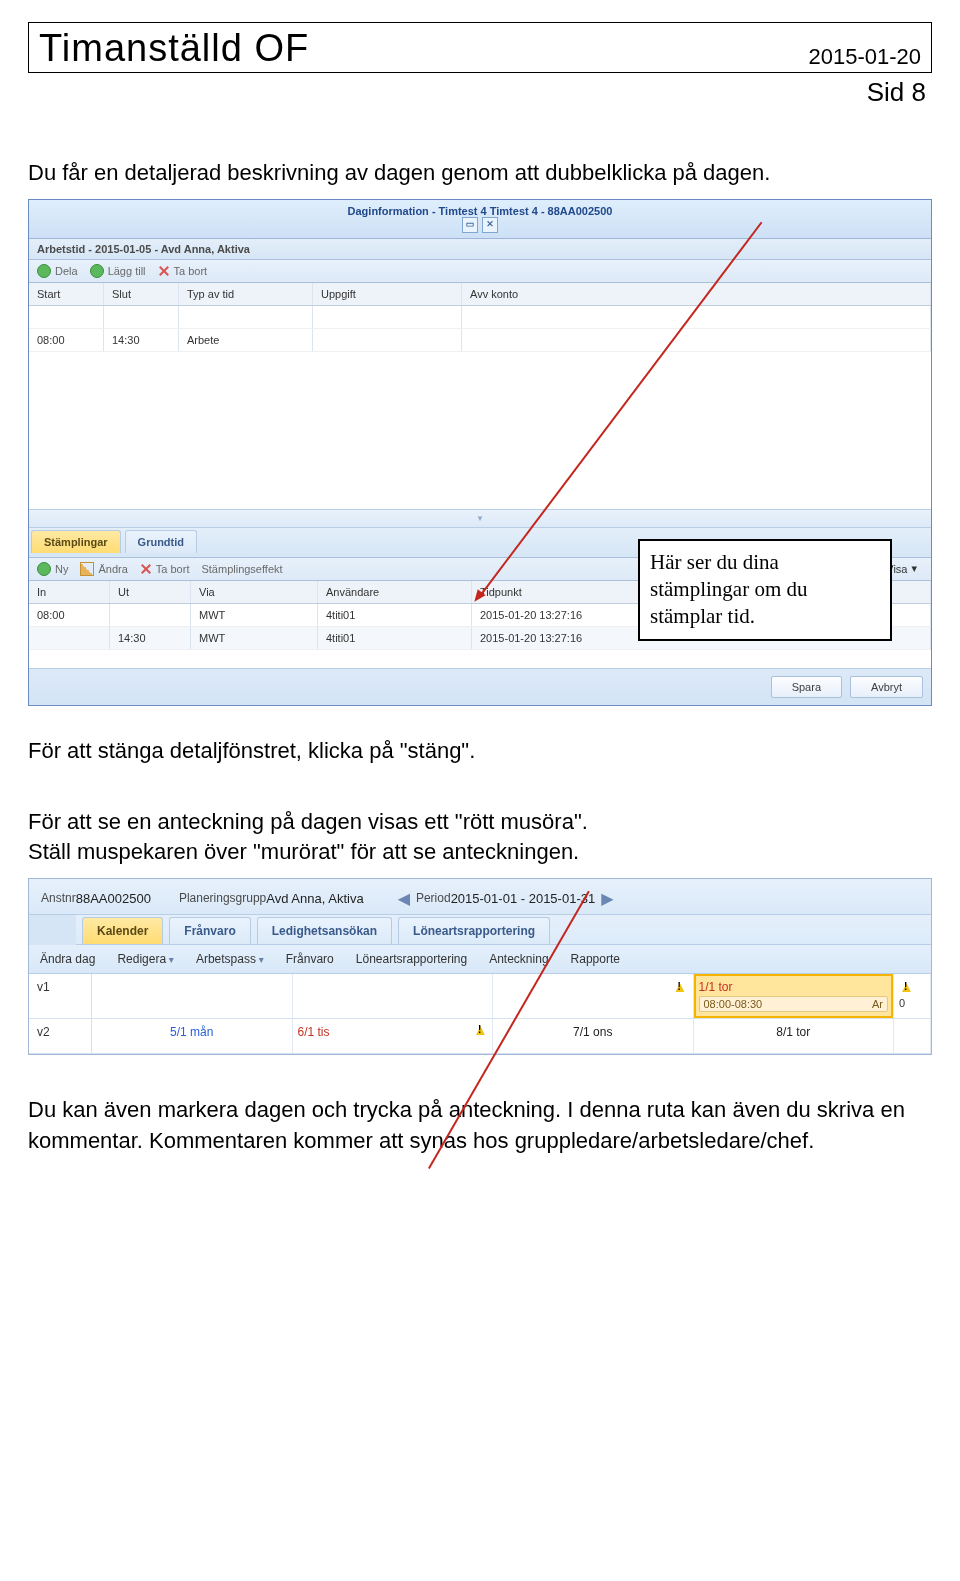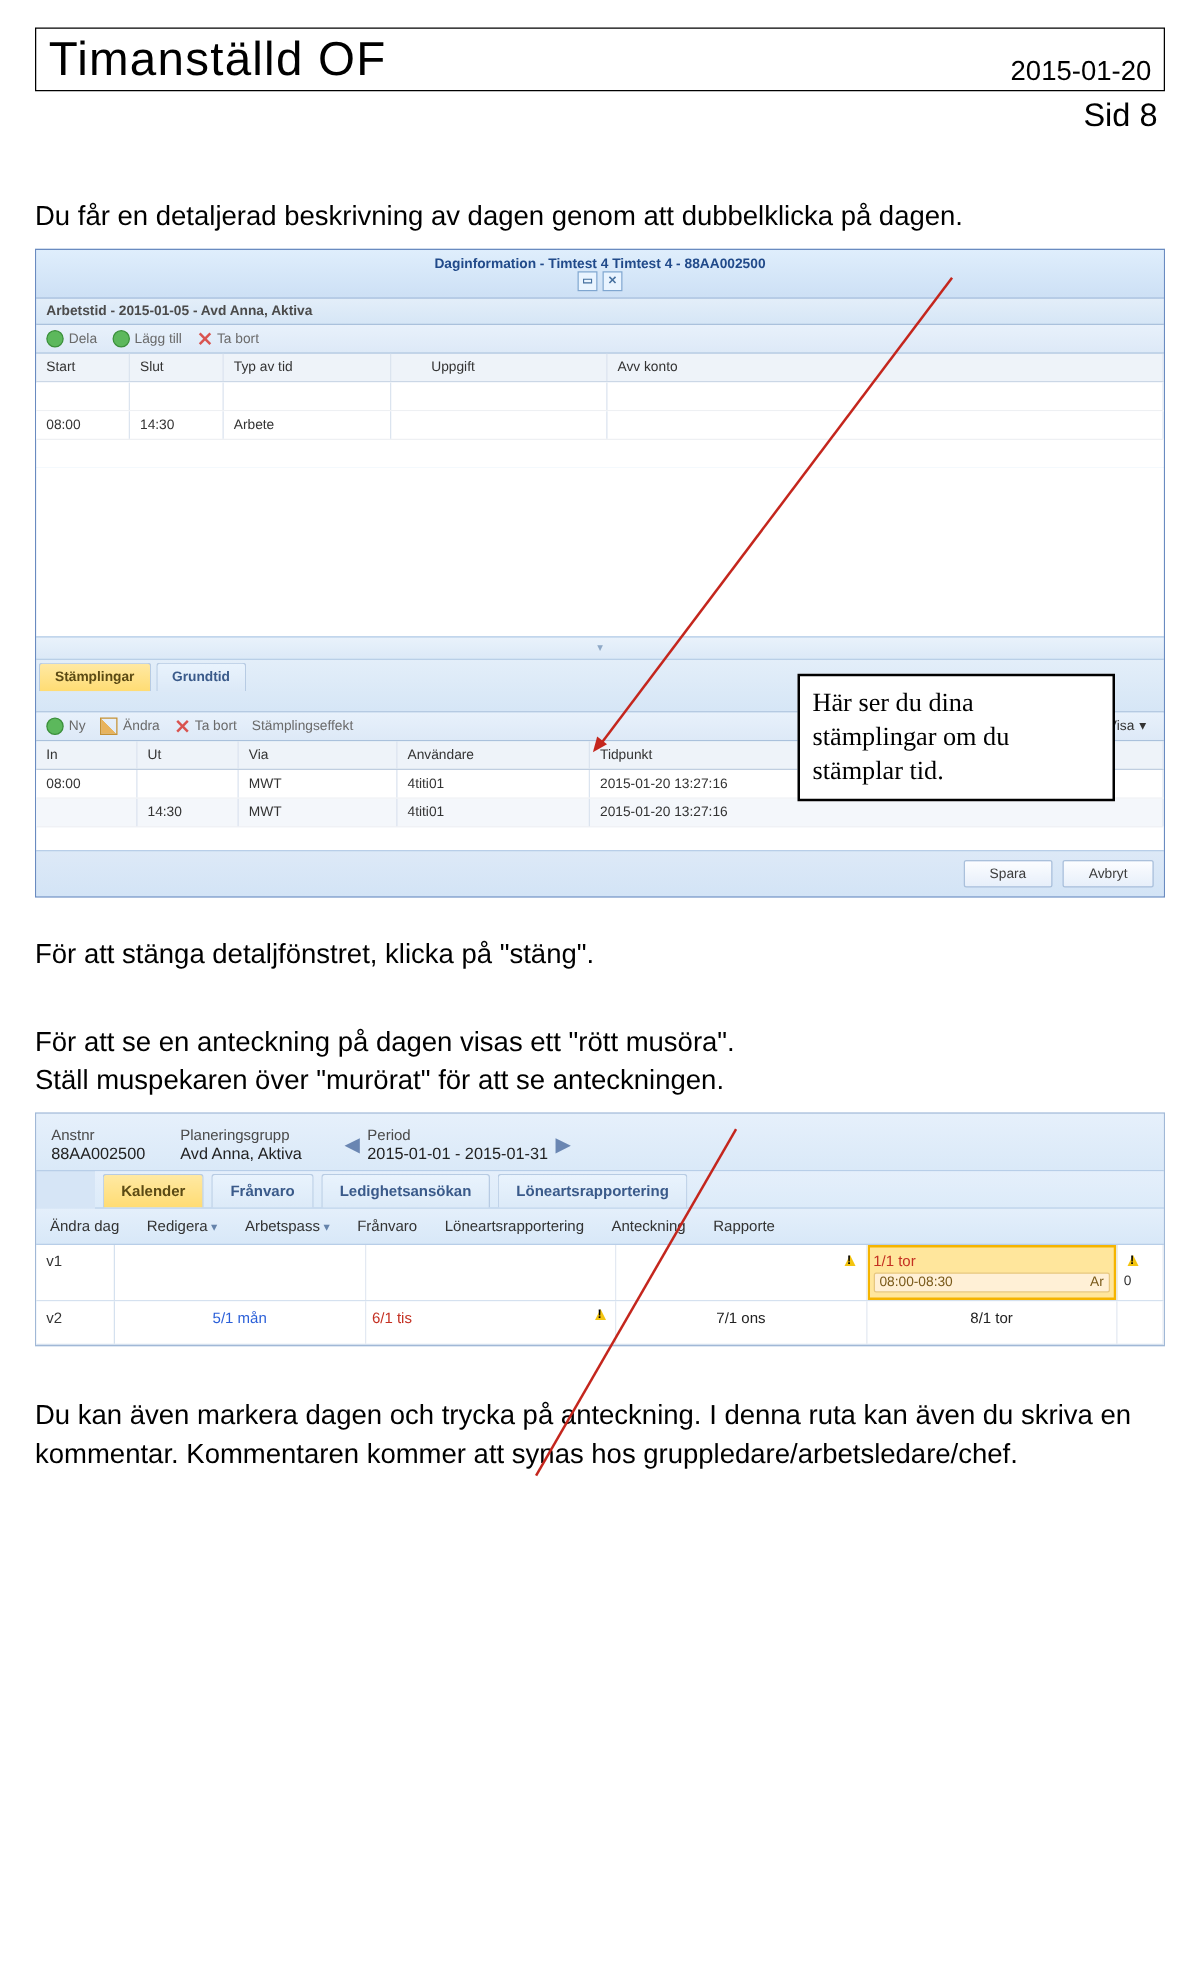--- a/index.html
+++ b/index.html
@@ -91,30 +91,30 @@
   .ic-pencil{ width:12px;height:12px; background:linear-gradient(45deg,#e8b35c 50%,transparent 50%); border:1px solid #c59133;}
   .tb-right { margin-left:auto; padding-right:6px; color:#333;}
 
   .grid-header {
     display:flex; background:#eef3f9; border-bottom:1px solid #c0cee0;
   }
   .grid-header > div, .grid-row > div {
     padding:5px 8px; border-right:1px solid #dbe4ef;
   }
   .col-start{width:58px;} .col-slut{width:58px;} .col-typ{width:117px;}
-  .col-uppg{width:132px;margin-left:24px;} .col-avv{flex:1;}
+  .col-uppg{width:132px;} .col-avv{flex:1;}
   .grid-row { display:flex; background:#fff; border-bottom:1px solid #eef0f3;}
   .grid-body { background:#fff; height:68px;}
   .grid-spacer{ background:#fff; height:135px; }
 
   .splitter { background:linear-gradient(#e9f2fb,#dce9f7); height:17px; border-top:1px solid #b9cfe7; border-bottom:1px solid #b9cfe7; text-align:center; color:#8fa9c7; font-size:9px; line-height:17px;}
 
   .tabs-row {
     background: linear-gradient(#e3eef9,#d6e6f6); border-bottom:1px solid #aac1dc;
-    display:flex; gap:4px; padding:2px 2px 16px 2px; font-weight:bold;
+    display:flex; gap:4px; padding:2px 2px 4px 2px; font-weight:bold;
   }
   .tab {
     padding:5px 12px; background:linear-gradient(#e9f3fd,#dce9f7);
     border:1px solid #b7cbe3; border-bottom:none; color:#3a5a8a; border-radius:3px 3px 0 0;
   }
   .tab.active { background:linear-gradient(#ffe9a3,#ffdc73); color:#5b4a14; }
 
   .col-in{width:64px;} .col-ut{width:64px;} .col-via{width:110px;}
   .col-anv{width:137px;} .col-tid{flex:1;}
   .grid2-body{ background:#fff;}
@@ -138,21 +138,21 @@
 
   
   .panel2 {
     border:1px solid #a1b8d6; background:#d6e5f6; font-size:12px; position:relative;
     margin-top:10px;
   }
   .field-row {
     display:flex; gap:28px; padding:10px 12px 6px 12px; align-items:center;
     background:linear-gradient(#e6f0fb,#dae9f8); border-bottom:1px solid #b8cee8;
   }
-  .field-col { display:flex; flex-direction:column; }
+  .field-col { display:flex; flex-direction:row; }
   .field-label { color:#4a4a4a; font-size:12px; }
   .field-val { font-weight:normal; color:#222; font-size:13px; }
   .arrow { color:#6a86b2; font-size:16px; padding:0 6px;}
   .period-wrap{ display:flex; align-items:center;}
 
   .tabs2 { display:flex; gap:6px; background:linear-gradient(#e5effb,#dcebf9); padding:2px 0 0 6px; border-bottom:1px solid #b8cee8;margin-left:47px;}
   .tab2 {
     padding:6px 14px; border:1px solid #b7cbe3; border-bottom:none;
     background:linear-gradient(#e9f3fd,#dceaf8); color:#3a5a8a; border-radius:3px 3px 0 0; font-weight:bold;
   }

